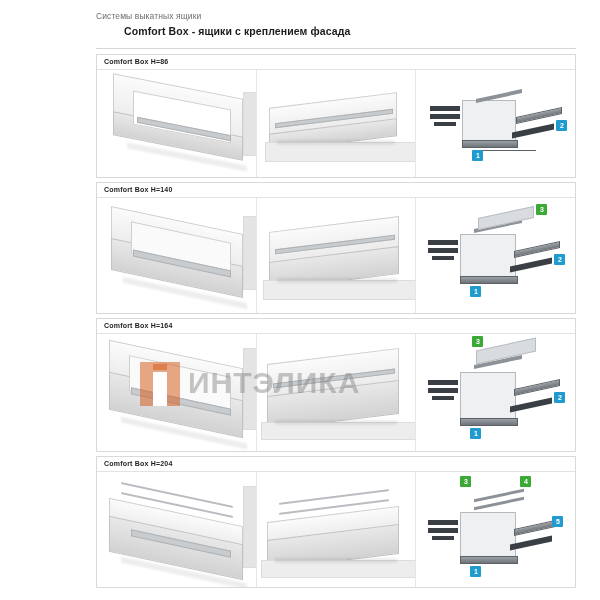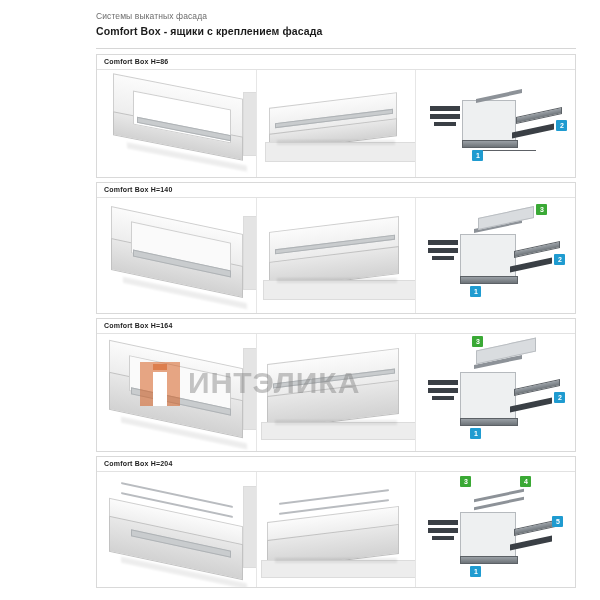--- a/index.html
+++ b/index.html
@@ -36,20 +36,21 @@
     letter-spacing: 0.1px;
     line-height: 12px;
   }
   .header-title {
     font-size: 10.5px;
     font-weight: bold;
     color: #1b1b1b;
     letter-spacing: 0.1px;
     line-height: 15px;
     margin-top: 2px;
+    margin-left: 28px;
   }
   .header-rule {
     position: absolute;
     left: 96px;
     right: 24px;
     top: 48px;
     height: 1px;
     background: #d6d6d6;
   }
 
@@ -254,21 +255,21 @@
     height: 6px;
     background: rgba(214,94,32,0.55);
   }
 </style>
 </head>
 <body>
 
 <div class="page">
 
   <div class="header">
-    <div class="header-sub">Системы выкатных фасада</div>
+    <div class="header-sub">Системы выкатных ящики</div>
     <div class="header-title">Comfort Box - ящики с креплением фасада</div>
   </div>
   <div class="header-rule"></div>
 
 
   <div class="section" style="top:54px; height:124px;">
     <div class="sec-label">Comfort Box H=86</div>
     <div class="sec-body">
 
       <div class="cell">

